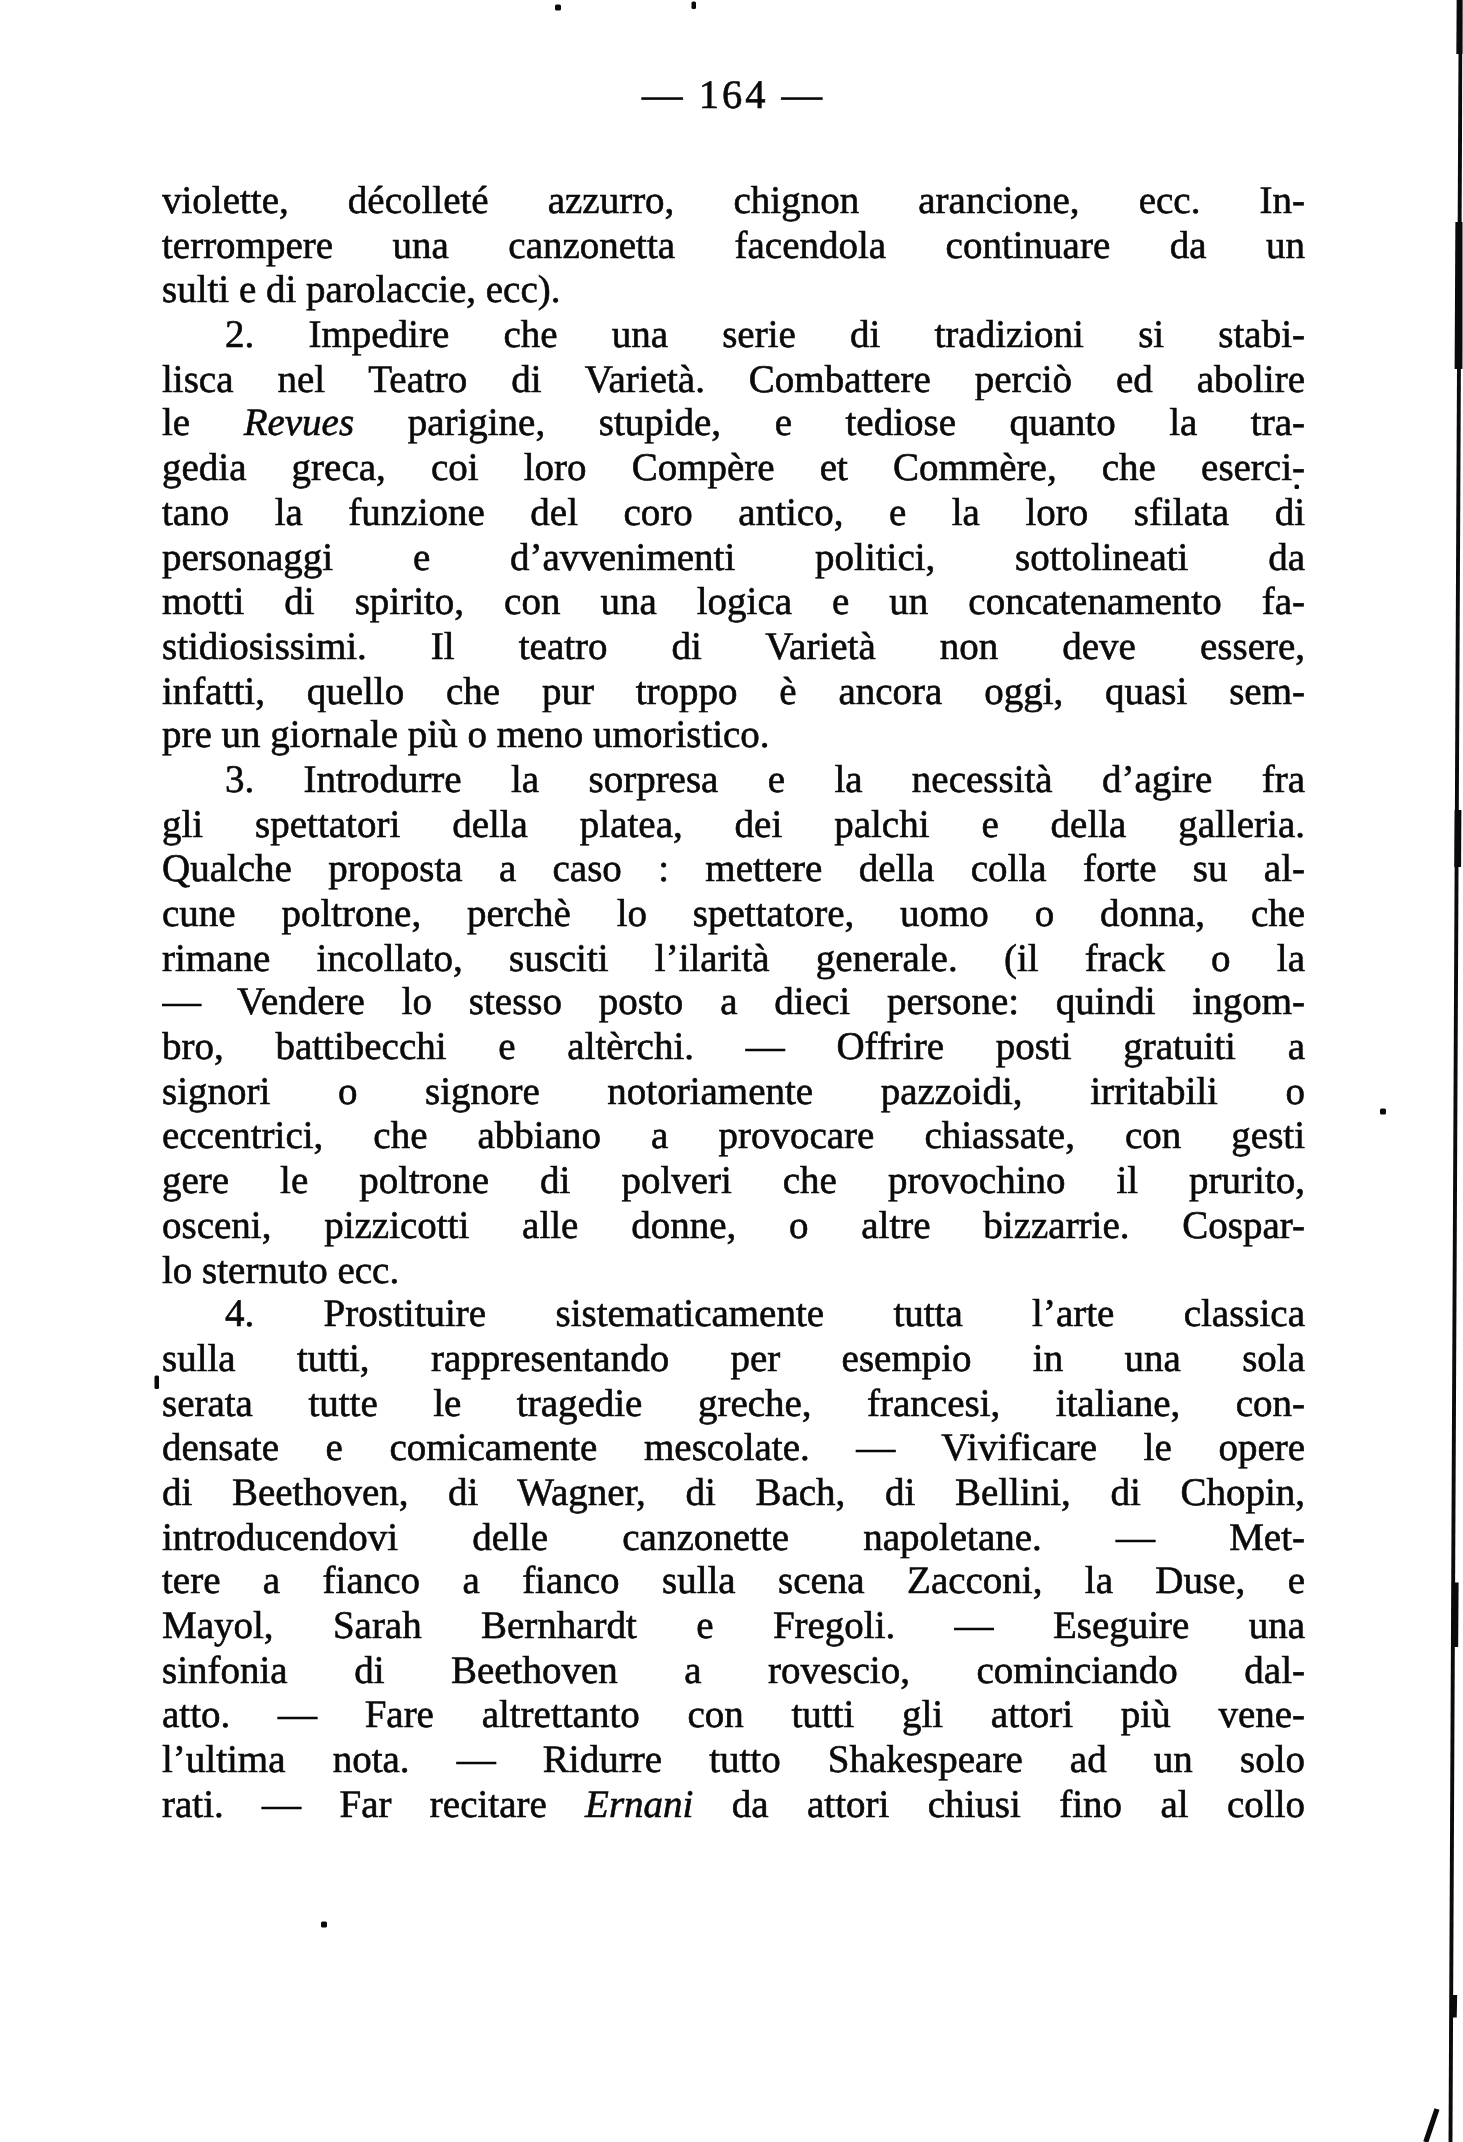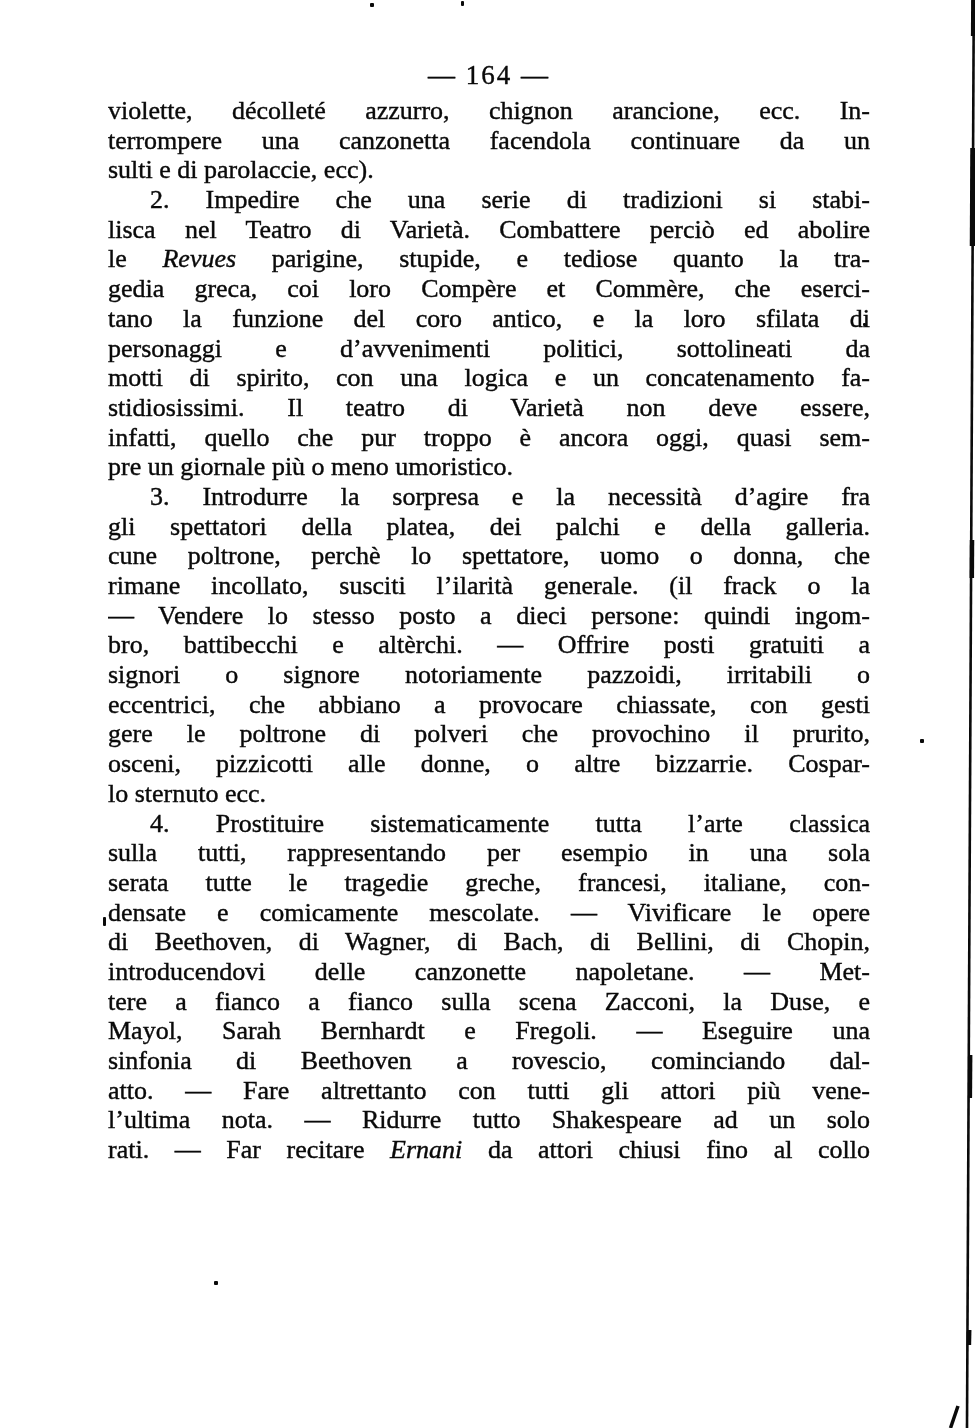--- a/index.html
+++ b/index.html
@@ -15,31 +15,31 @@
     font-family: "Liberation Serif", "DejaVu Serif", serif;
     color: #0a0a0a;
   }
   .scan-page {
     position: absolute;
     inset: 0;
     background: #ffffff;
   }
   .page-header {
     position: absolute;
-    top: 60px;
+    top: 48px;
     left: 108px;
     width: 762px;
     text-align: center;
     font-size: 27px;
     letter-spacing: 2px;
     -webkit-text-stroke: 0.4px currentColor;
   }
   .text-block {
     position: absolute;
-    top: 96px;
+    top: 119px;
     left: 108px;
     width: 762px;
     font-size: 26px;
     line-height: 29.7px;
     -webkit-text-stroke: 0.4px currentColor;
   }
   .paragraph { margin: 0; }
   .line {
     text-align: justify;
     text-align-last: justify;
@@ -92,20 +92,21 @@
         <div class="line"><span>tano la funzione del coro antico, e la loro sfilata di</span></div>
         <div class="line"><span>personaggi e d’avvenimenti politici, sottolineati da</span></div>
         <div class="line"><span>motti di spirito, con una logica e un concatenamento fa-</span></div>
         <div class="line"><span>stidiosissimi. Il teatro di Varietà non deve essere,</span></div>
         <div class="line"><span>infatti, quello che pur troppo è ancora oggi, quasi sem-</span></div>
         <div class="line line-last"><span>pre un giornale più o meno umoristico.</span></div>
       </div>
       <div class="paragraph">
         <div class="line line-indent"><span>3. Introdurre la sorpresa e la necessità d’agire fra</span></div>
         <div class="line"><span>gli spettatori della platea, dei palchi e della galleria.</span></div>
+        <div class="line"><span>Qualche proposta a caso : mettere della colla forte su al-</span></div>
         <div class="line"><span>cune poltrone, perchè lo spettatore, uomo o donna, che</span></div>
         <div class="line"><span>rimane incollato, susciti l’ilarità generale. (il frack o la</span></div>
         <div class="line"><span>— Vendere lo stesso posto a dieci persone: quindi ingom-</span></div>
         <div class="line"><span>bro, battibecchi e altèrchi. — Offrire posti gratuiti a</span></div>
         <div class="line"><span>signori o signore notoriamente pazzoidi, irritabili o</span></div>
         <div class="line"><span>eccentrici, che abbiano a provocare chiassate, con gesti</span></div>
         <div class="line"><span>gere le poltrone di polveri che provochino il prurito,</span></div>
         <div class="line"><span>osceni, pizzicotti alle donne, o altre bizzarrie. Cospar-</span></div>
         <div class="line line-last"><span>lo sternuto ecc.</span></div>
       </div>

